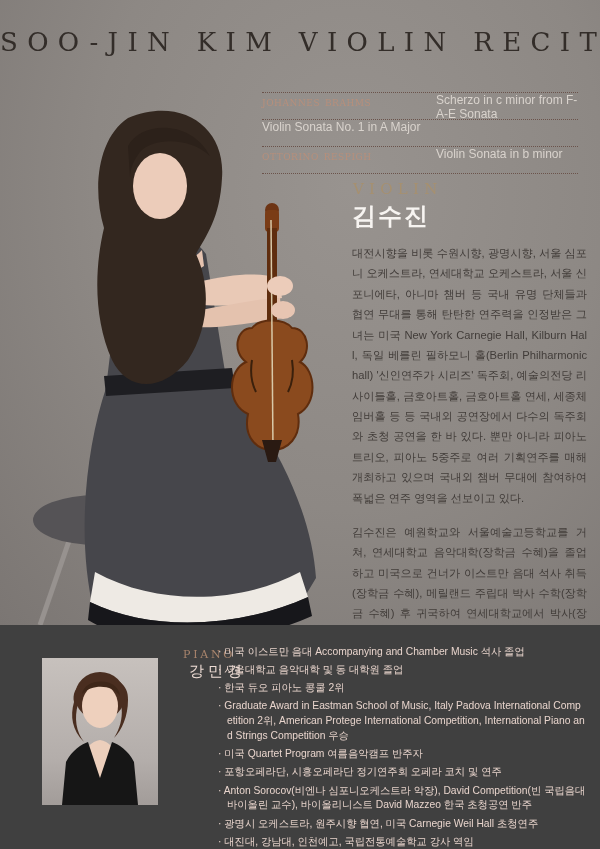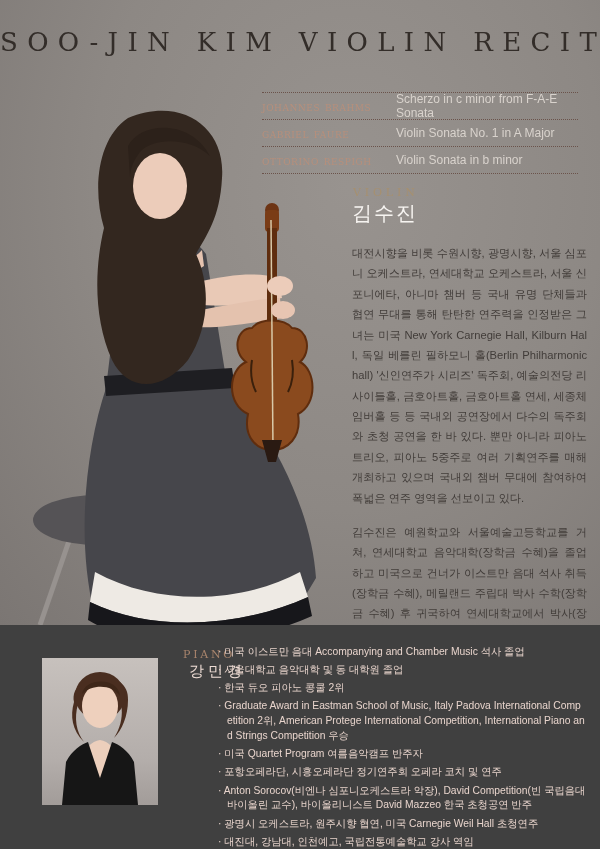--- a/index.html
+++ b/index.html
@@ -11,34 +11,34 @@
   .stage{position:absolute;left:0;top:0;width:600px;height:625px;
          background:radial-gradient(ellipse at 58% 30%, #98938f 0%, #8d8884 52%, #7b7673 100%);}
 
   .title{position:absolute;left:0;top:27px;width:600px;text-align:center;
          font-family:"DejaVu Serif","Liberation Serif",serif;
          font-size:26px;letter-spacing:0.36em;color:#332d29;white-space:nowrap;}
 
   
   .program{position:absolute;left:262px;top:92px;width:316px;
            border-top:1px dotted #6b534b;}
-  .program-row{display:flex;align-items:center;height:26px;
-               border-bottom:1px dotted #6b534b;}
+  .program-row{display:flex;align-items:flex-start;height:26px;
+               border-bottom:1px dotted #6b534b;gap:40px;}
   .composer{width:134px;font-family:"DejaVu Serif","Liberation Serif",serif;
             font-variant:small-caps;text-transform:lowercase;
             font-size:13.5px;letter-spacing:0.04em;color:#b78f7b;}
   .piece{flex:1;font-family:Liberation Sans, sans-serif;
          font-size:12px;color:#d9d3cd;}
 
   
-  .violin-label{position:absolute;left:353px;top:186px;
+  .violin-label{position:absolute;left:353px;top:180px;
                 font-family:"DejaVu Serif","Liberation Serif",serif;
-                font-size:11px;letter-spacing:0.35em;color:#a69070;text-align:center;}
+                font-size:15px;letter-spacing:0.35em;color:#a69070;text-align:center;}
   .violinist-name{position:absolute;left:352px;top:200px;
-                  font-size:20px;font-weight:normal;letter-spacing:2px;color:#f7f4f1;}
+                  font-size:24px;font-weight:bold;letter-spacing:2px;color:#f7f4f1;}
   .bio{position:absolute;left:352px;top:243px;width:235px;
        font-size:11.2px;line-height:1.82;color:#413c39;
        text-align:justify;word-break:break-all;}
   .bio p{margin:0 0 14px 0;}
 
   
   .footer{position:absolute;left:0;top:625px;width:600px;height:224px;background:#404040;}
   .pianist-photo{position:absolute;left:42px;top:33px;width:116px;height:147px;
                  background:linear-gradient(180deg,#c7c1bd 0%,#b3adaa 70%,#a29c99 100%);overflow:hidden;}
   .piano-label{position:absolute;left:183px;top:23px;
@@ -119,21 +119,20 @@
     </svg>
 
     <div class="title">SOO-JIN KIM VIOLIN RECITAL</div>
 
     <div class="program">
       <div class="program-row">
         <div class="composer">Johannes Brahms</div>
         <div class="piece">Scherzo in c minor from F-A-E Sonata</div>
       </div>
       <div class="program-row">
-        <div class="composer">Gabriel Faure</div>
         <div class="piece">Violin Sonata No. 1 in A Major</div>
       </div>
       <div class="program-row">
         <div class="composer">Ottorino Respigh</div>
         <div class="piece">Violin Sonata  in b minor</div>
       </div>
     </div>
 
     <div class="violin-label">VIOLIN</div>
     <div class="violinist-name">김수진</div>

